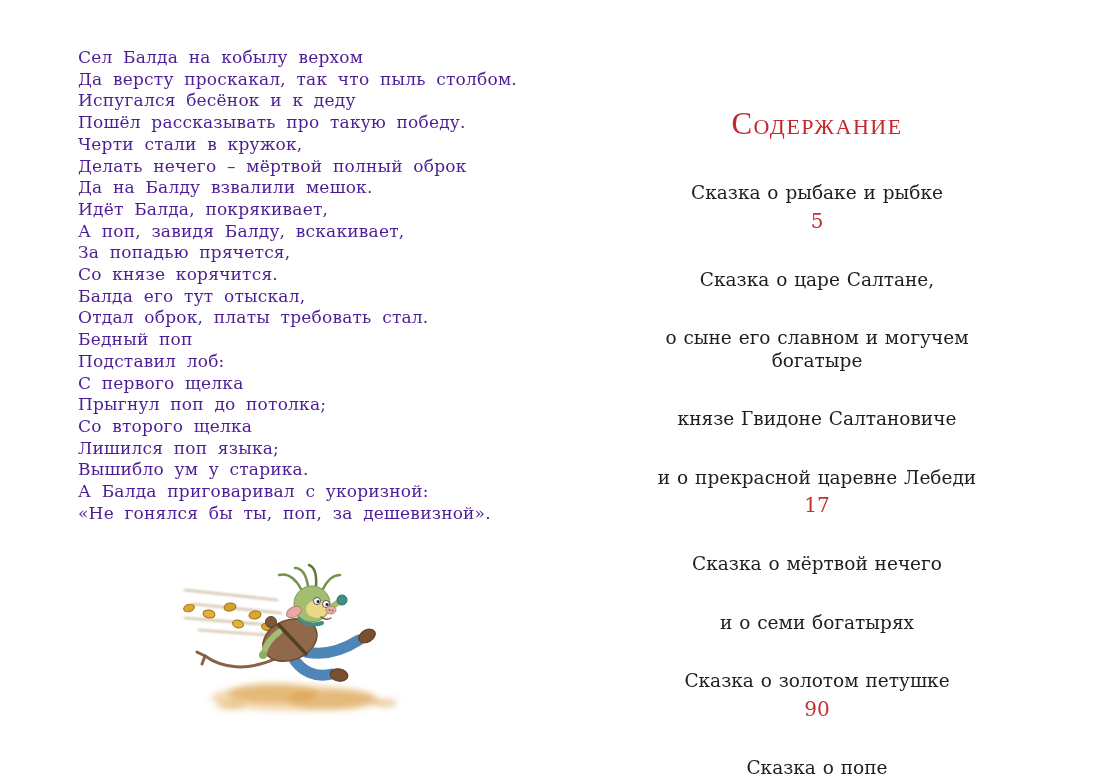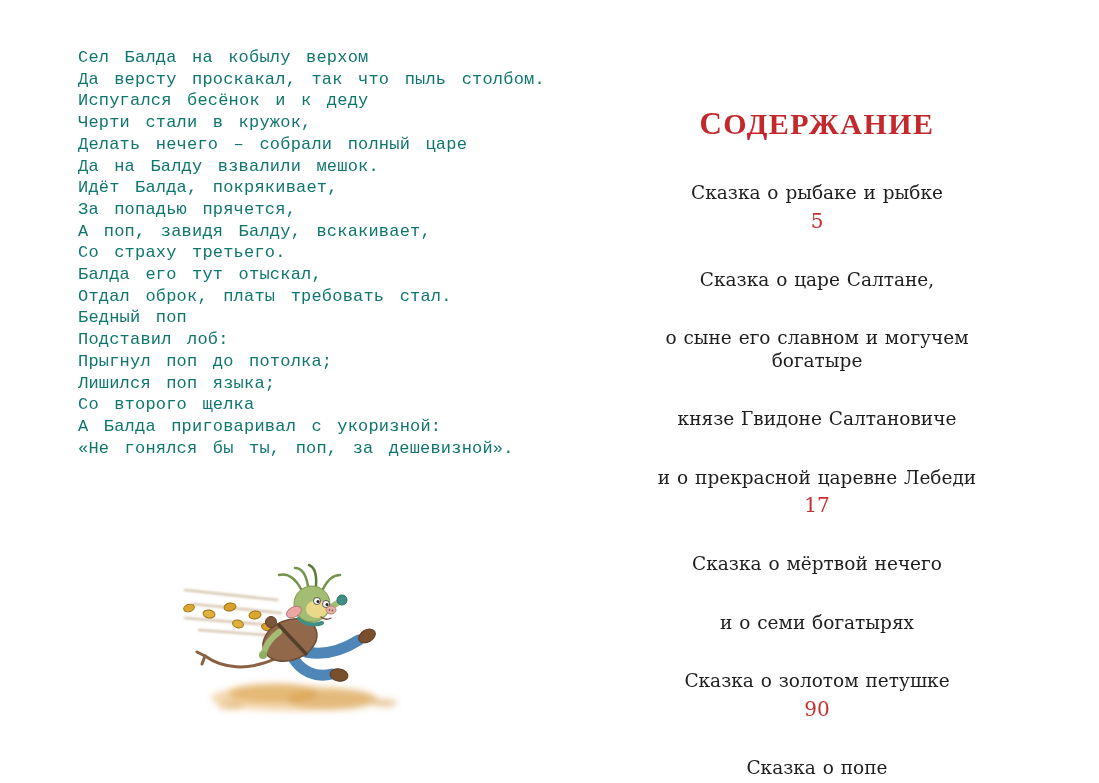--- a/index.html
+++ b/index.html
@@ -4,40 +4,39 @@
 <style>
   html,body{margin:0;padding:0;}
   body{
     width:1099px;height:783px;position:relative;overflow:hidden;
     background:#ffffff;
     font-family:"DejaVu Serif", serif;
   }
   
   .poem{
     position:absolute;left:78px;top:47px;width:480px;
-    color:#0f766e;
-    font-family:Liberation Mono, monospace;
+    color:#4c1d95;
   }
   .poem-line{
     font-size:17px;line-height:21.7px;white-space:nowrap;
     word-spacing:5px;letter-spacing:0.2px;
   }
   
   .illustration{
     position:absolute;left:175px;top:560px;width:245px;height:165px;
   }
   
   .toc{
     position:absolute;left:622px;top:106px;width:390px;
     text-align:center;color:#1e1e1e;
   }
   .toc-heading{
     font-family:"Liberation Serif", serif;
     margin:0 0 40px 0;
-    font-size:30px;font-weight:bold;
+    font-size:22px;font-weight:normal;
     letter-spacing:1.5px;
     text-transform:uppercase;
     color:#c4282c;
   }
   .toc-heading::first-letter{
     font-size:31px;
   }
   .toc-entry{margin-bottom:12px;}
   .toc-title-line{
     font-size:18.5px;line-height:22.5px;
@@ -50,34 +49,37 @@
     color:#c5302e;
   }
 </style>
 </head>
 <body>
 
 <div class="poem">
   <div class="poem-line">Сел Балда на кобылу верхом</div>
   <div class="poem-line">Да версту проскакал, так что пыль столбом.</div>
   <div class="poem-line">Испугался бесёнок и к деду</div>
+  <div class="poem-line">Пошёл рассказывать про такую победу.</div>
   <div class="poem-line">Черти стали в кружок,</div>
-  <div class="poem-line">Делать нечего – собрали полный царе</div>
+  <div class="poem-line">Делать нечего – мёртвой полный оброк</div>
   <div class="poem-line">Да на Балду взвалили мешок.</div>
   <div class="poem-line">Идёт Балда, покрякивает,</div>
+  <div class="poem-line">А поп, завидя Балду, вскакивает,</div>
   <div class="poem-line">За попадью прячется,</div>
-  <div class="poem-line">А поп, завидя Балду, вскакивает,</div>
-  <div class="poem-line">Со страху третьего.</div>
+  <div class="poem-line">Со князе корячится.</div>
   <div class="poem-line">Балда его тут отыскал,</div>
   <div class="poem-line">Отдал оброк, платы требовать стал.</div>
   <div class="poem-line">Бедный поп</div>
   <div class="poem-line">Подставил лоб:</div>
+  <div class="poem-line">С первого щелка</div>
   <div class="poem-line">Прыгнул поп до потолка;</div>
+  <div class="poem-line">Со второго щелка</div>
   <div class="poem-line">Лишился поп языка;</div>
-  <div class="poem-line">Со второго щелка</div>
+  <div class="poem-line">Вышибло ум у старика.</div>
   <div class="poem-line">А Балда приговаривал с укоризной:</div>
   <div class="poem-line">«Не гонялся бы ты, поп, за дешевизной».</div>
 </div>
 
 <div class="illustration">
   <svg width="245" height="165" viewBox="0 0 245 165" xmlns="http://www.w3.org/2000/svg">
     <defs>
       <filter id="soft" x="-30%" y="-30%" width="160%" height="160%">
         <feGaussianBlur stdDeviation="3"></feGaussianBlur>
       </filter>

